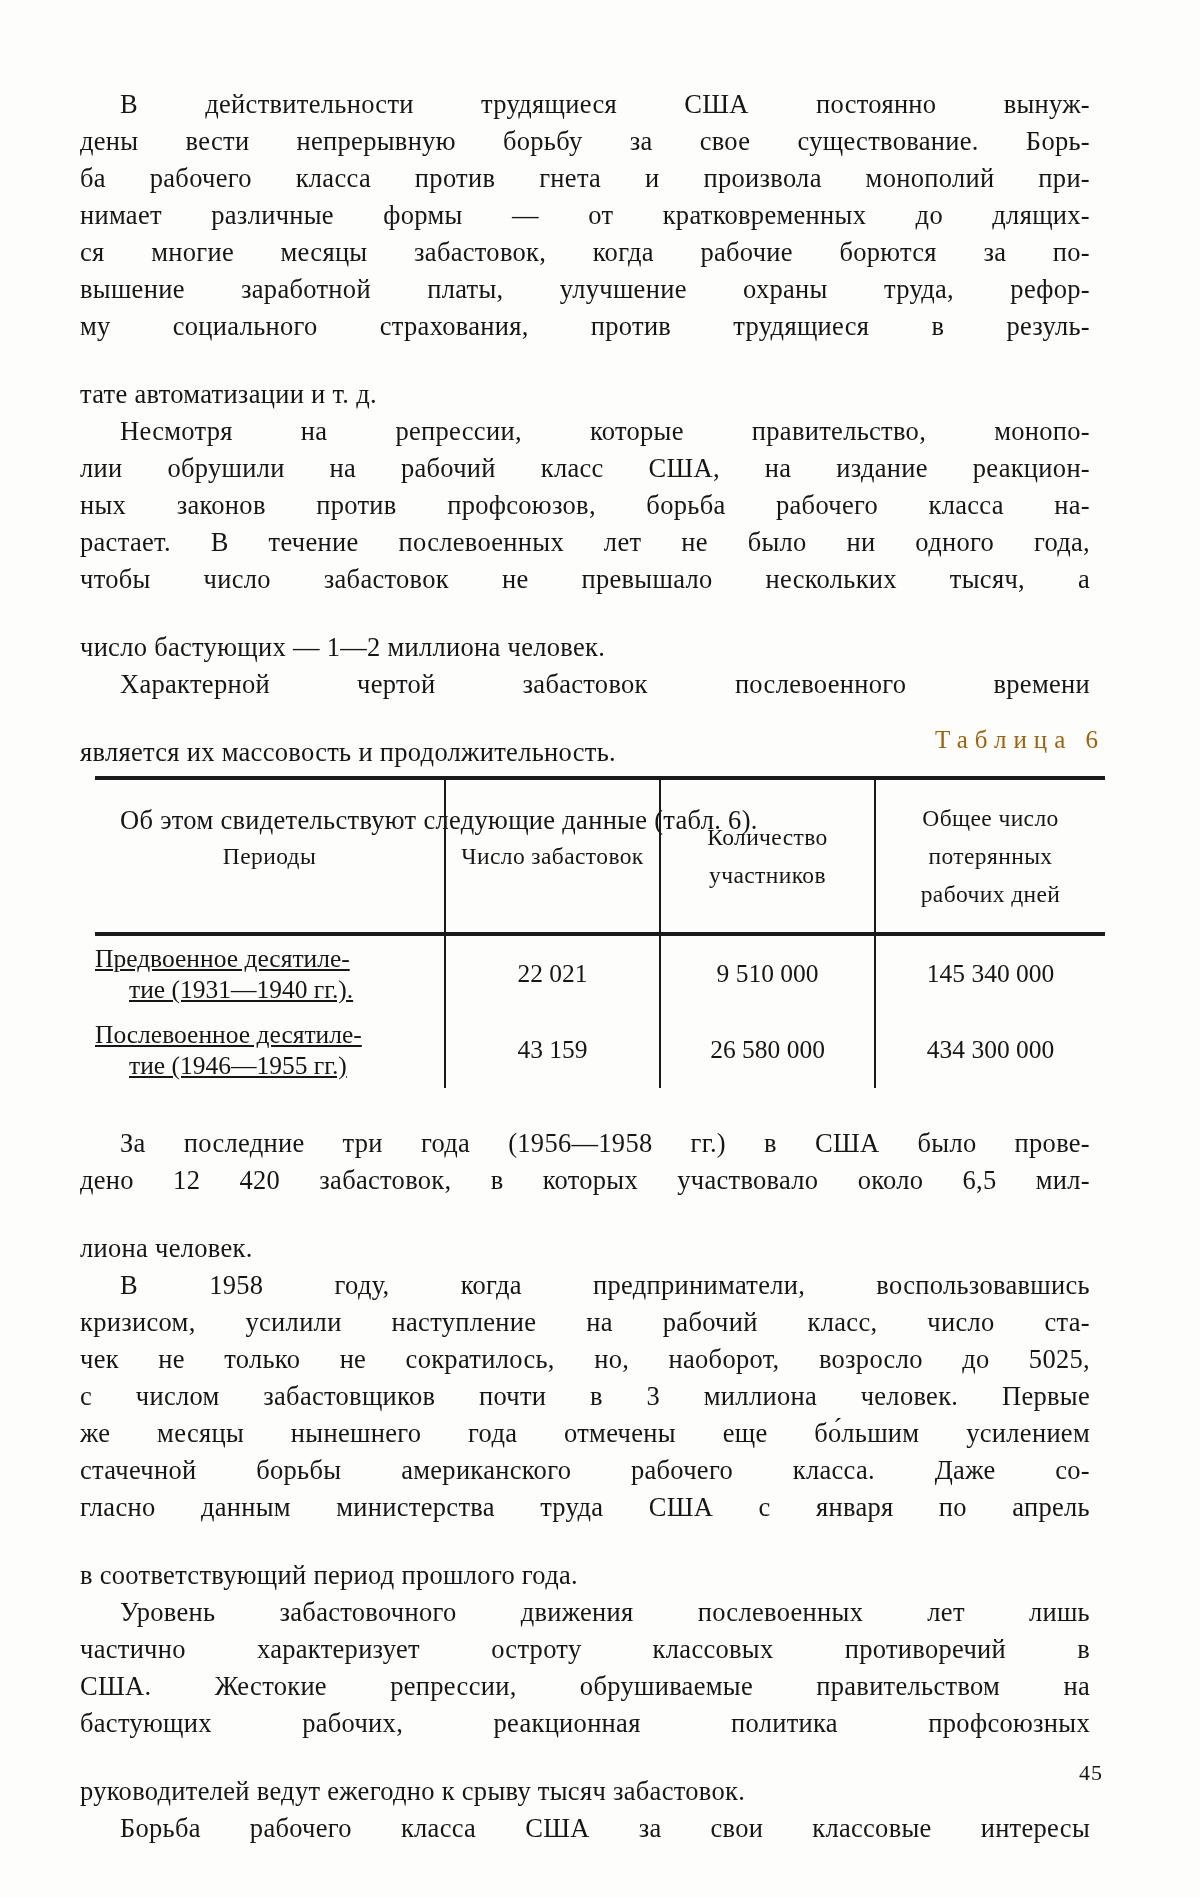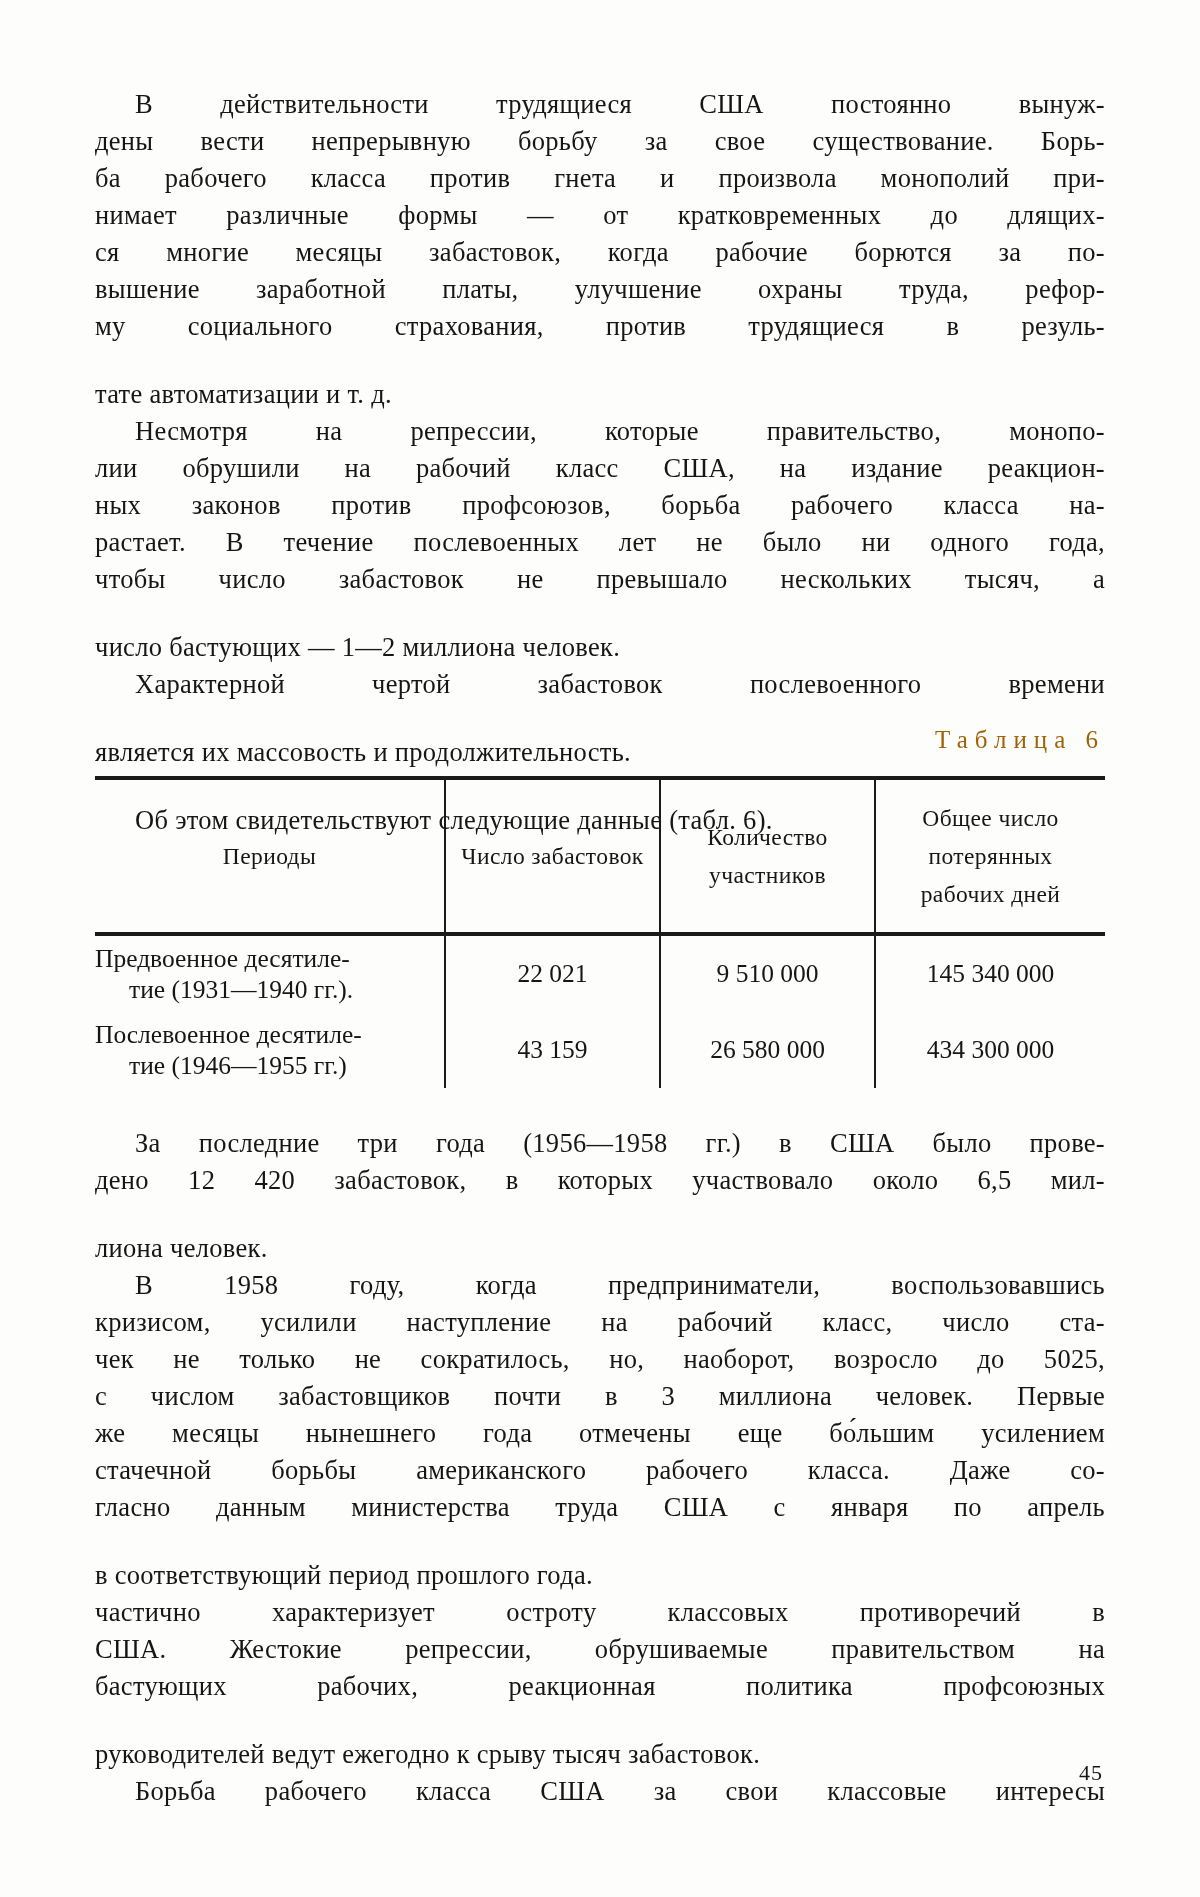--- a/index.html
+++ b/index.html
@@ -5,21 +5,21 @@
   html,body{margin:0;padding:0;background:#e8e8e6;}
   .page{
     position:relative;
     width:1200px;height:1897px;
     margin:0 auto;
     background:#fdfdfc;
     font-family:"Liberation Serif","DejaVu Serif",serif;
     color:#161616;
     overflow:hidden;
   }
-  .text-block{position:absolute;left:95px;width:1010px;}
+  .text-block{position:absolute;left:80px;width:1010px;}
   .tb-top{top:86px;}
   .tb-bottom{top:1125px;}
   .para{margin:0;padding:0;}
   .line{
     height:37px;line-height:37px;
     font-size:26.5px;
     letter-spacing:0.3px;
     text-align:justify;
     text-align-last:justify;
     overflow:hidden;
@@ -54,21 +54,21 @@
   table.strikes th:last-child{border-right:none;}
   table.strikes td{
     border-right:2px solid #1a1a1a;
     font-size:25.5px;
     vertical-align:middle;
     padding:0;
     height:76px;
   }
   table.strikes td:last-child{border-right:none;}
   td.period-cell{line-height:31px;padding-right:6px;}
-  .period-line{display:block;}
+  .period-line{display:block;text-decoration:underline;}
   .period-line.cont{padding-left:34px;}
   td.num-cell{text-align:center;vertical-align:bottom;padding-bottom:16px;margin-left:22px;}
   .page-number{
     position:absolute;top:1760px;right:97px;
     font-size:22px;letter-spacing:1px;
   }
 </style>
 </head>
 <body>
 
@@ -151,20 +151,21 @@
         <div class="line indent">В 1958 году, когда предприниматели, воспользовавшись</div>
         <div class="line">кризисом, усилили наступление на рабочий класс, число ста-</div>
         <div class="line">чек не только не сократилось, но, наоборот, возросло до 5025,</div>
         <div class="line">с числом забастовщиков почти в 3 миллиона человек. Первые</div>
         <div class="line">же месяцы нынешнего года отмечены еще бо́льшим усилением</div>
         <div class="line">стачечной борьбы американского рабочего класса. Даже со-</div>
         <div class="line">гласно данным министерства труда США с января по апрель</div>
         <div class="line lastline">в соответствующий период прошлого года.</div>
       </div>
       <div class="para">
+        <div class="line indent">Уровень забастовочного движения послевоенных лет лишь</div>
         <div class="line">частично характеризует остроту  классовых противоречий в</div>
         <div class="line">США. Жестокие репрессии, обрушиваемые правительством на</div>
         <div class="line">бастующих рабочих, реакционная политика профсоюзных</div>
         <div class="line lastline">руководителей ведут ежегодно к срыву тысяч забастовок.</div>
       </div>
       <div class="para">
         <div class="line indent">Борьба рабочего класса США за свои классовые интересы</div>
       </div>
     </div>
 

